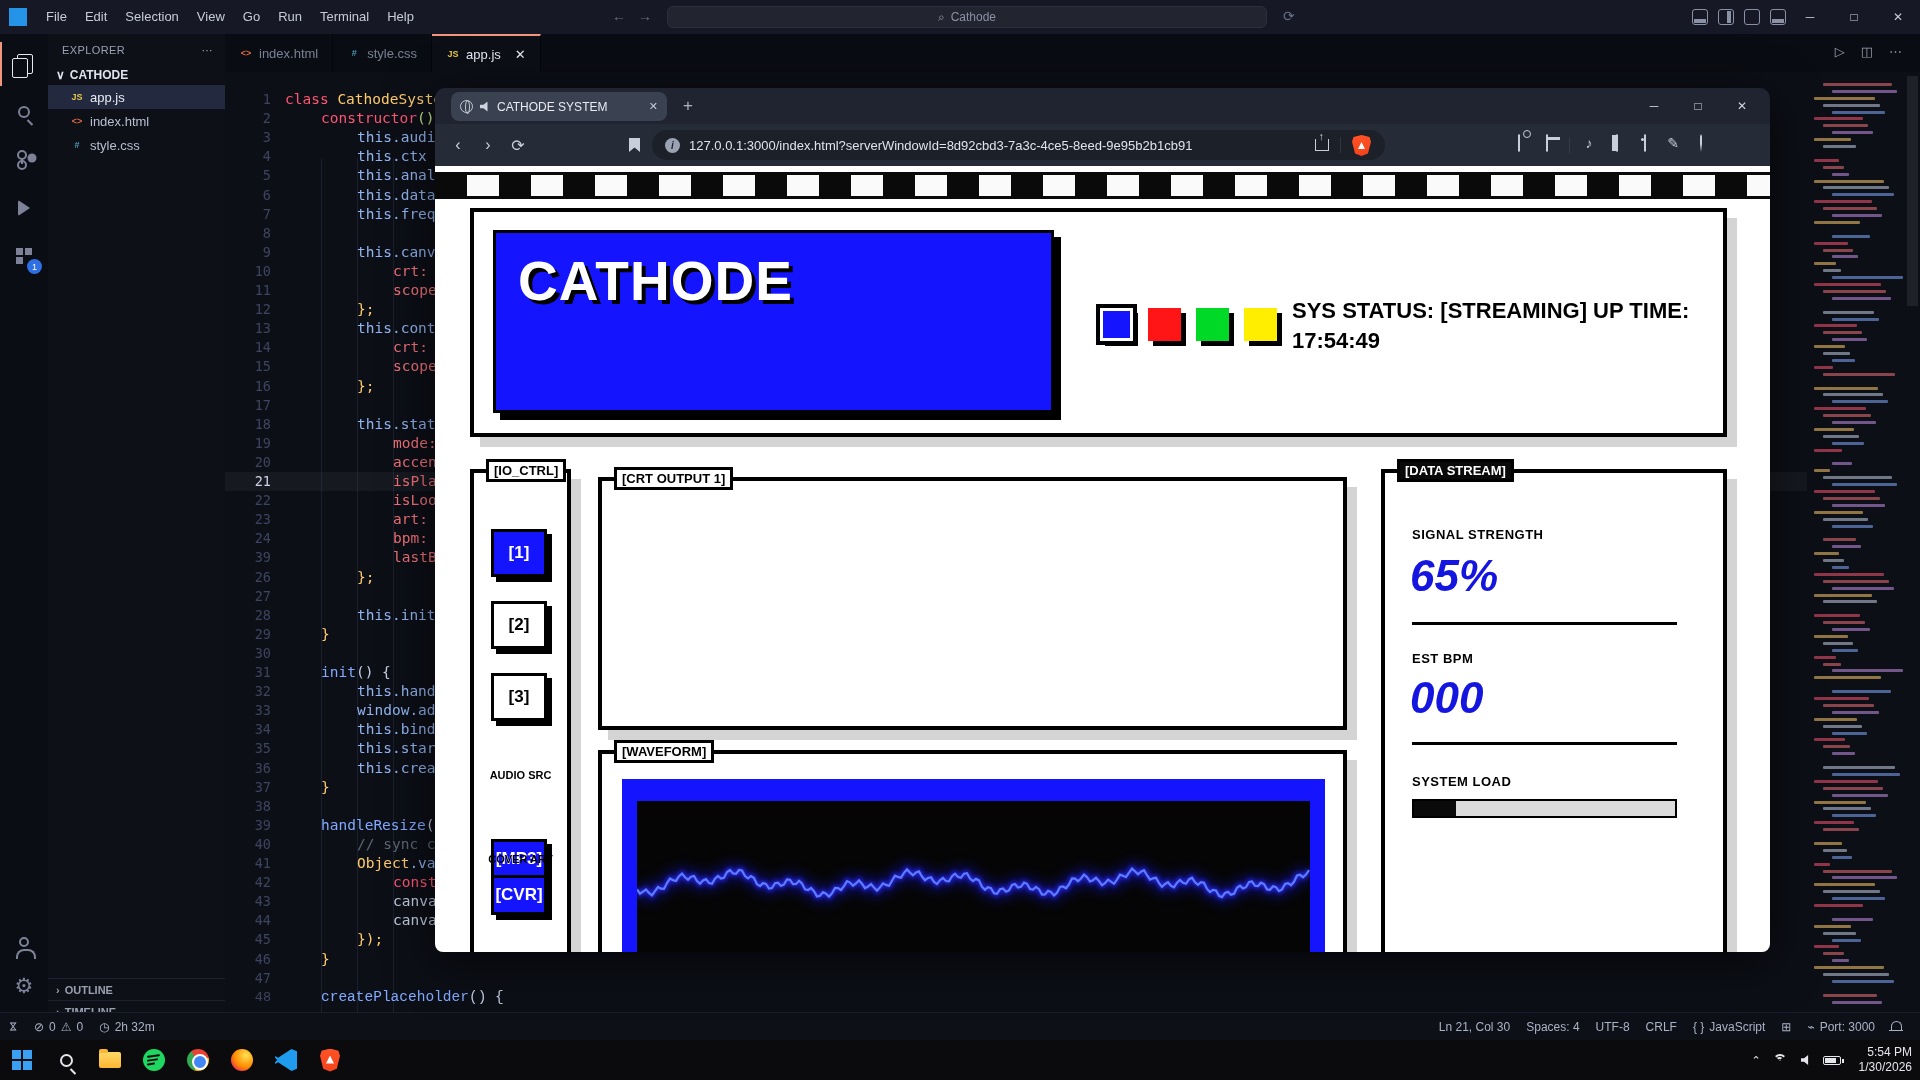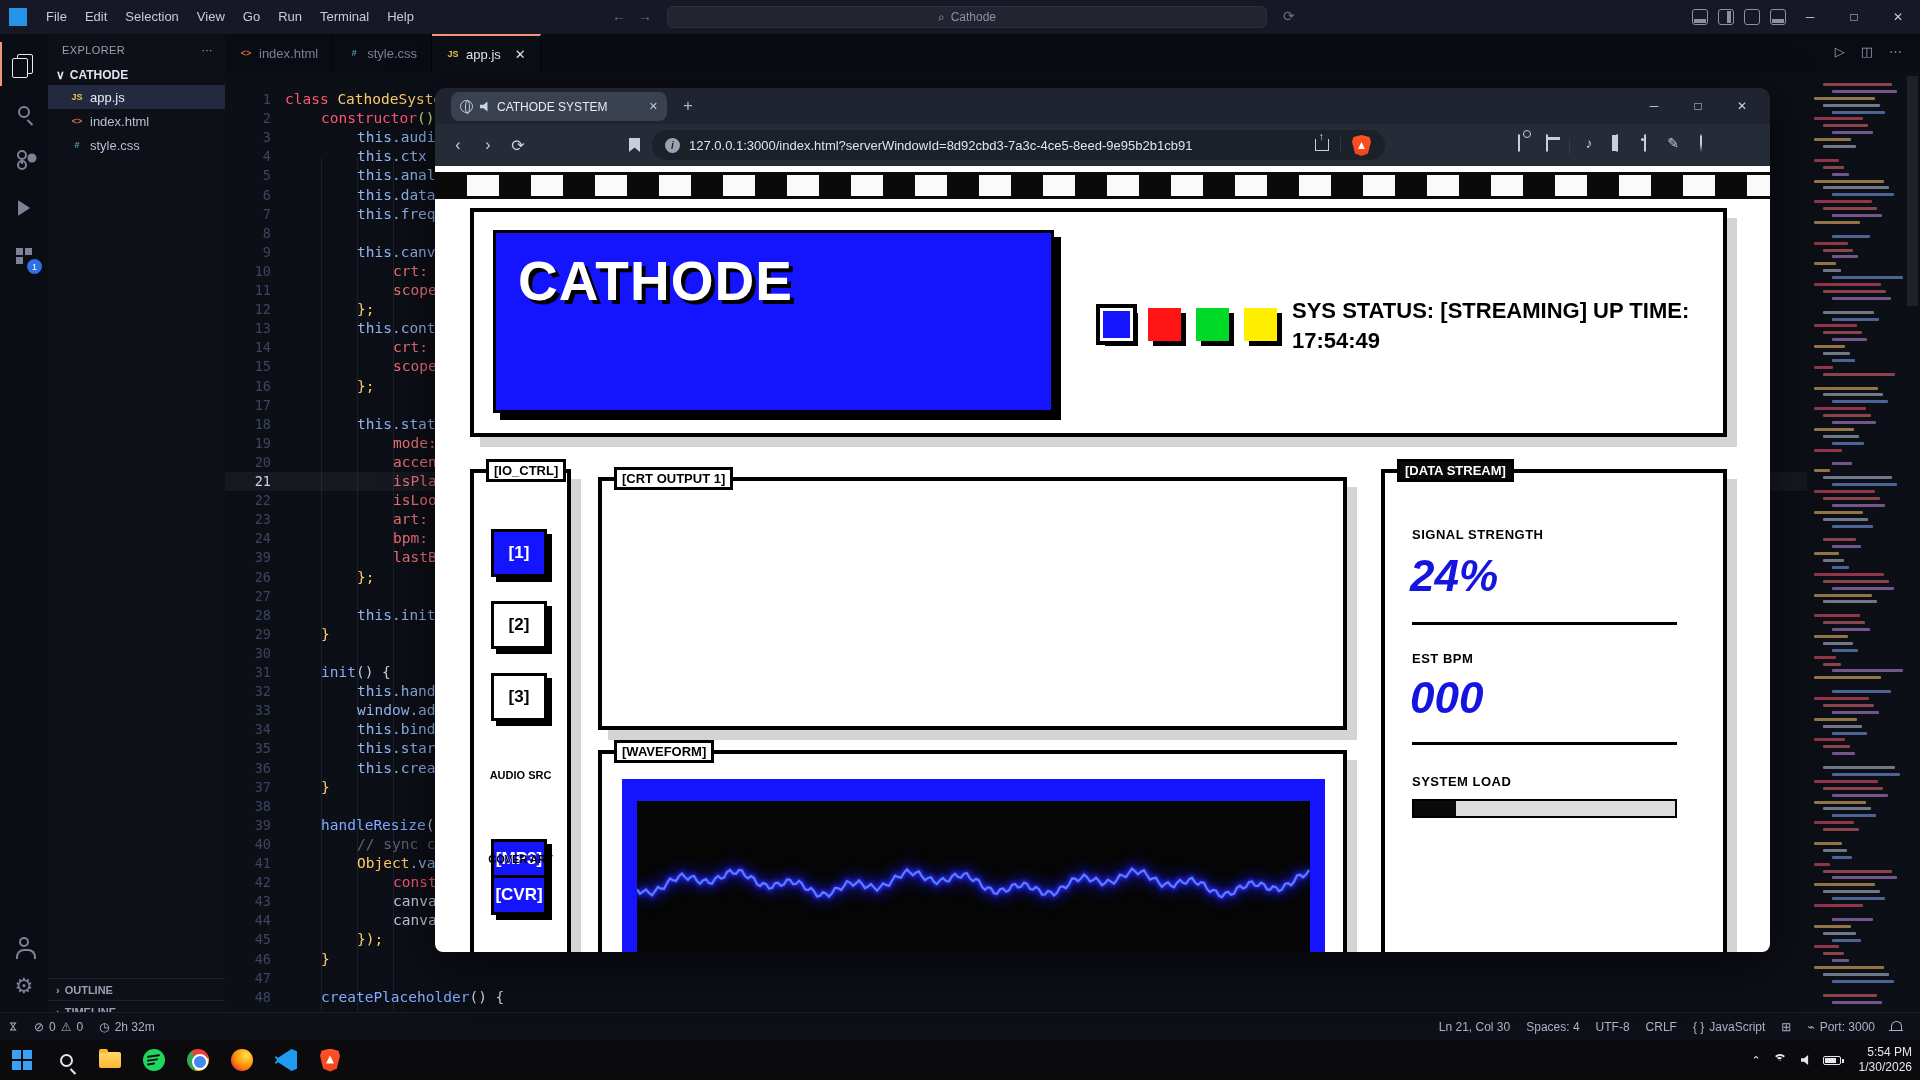--- a/index.html
+++ b/index.html
@@ -343,21 +343,21 @@
         <div class="code-line" style="top: 724.7px;"><span class="ln">38</span><span class="src" style="left: 60px;"></span></div>
         <div class="code-line" style="top: 743.8px;"><span class="ln">39</span><span class="src" style="left: 96px;"><span class="tok-f">handleResize</span><span class="tok-p">()</span></span></div>
         <div class="code-line" style="top: 762.9px;"><span class="ln">40</span><span class="src" style="left: 132px;"><span class="tok-m">// sync ca</span></span></div>
         <div class="code-line" style="top: 782px;"><span class="ln">41</span><span class="src" style="left: 132px;"><span class="tok-c">Object</span><span class="tok-v">.val</span></span></div>
         <div class="code-line" style="top: 801.1px;"><span class="ln">42</span><span class="src" style="left: 168px;"><span class="tok-k">const </span></span></div>
         <div class="code-line" style="top: 820.2px;"><span class="ln">43</span><span class="src" style="left: 168px;"><span class="tok-p">canvas</span></span></div>
         <div class="code-line" style="top: 839.3px;"><span class="ln">44</span><span class="src" style="left: 168px;"><span class="tok-p">canvas</span></span></div>
         <div class="code-line" style="top: 858.4px;"><span class="ln">45</span><span class="src" style="left: 132px;"><span class="tok-b">});</span></span></div>
         <div class="code-line" style="top: 877.5px;"><span class="ln">46</span><span class="src" style="left: 96px;"><span class="tok-b">}</span></span></div>
         <div class="code-line" style="top: 896.6px;"><span class="ln">47</span><span class="src" style="left: 60px;"></span></div>
-        <div class="code-line" style="top: 915.7px;"><span class="ln">48</span><span class="src" style="left: 96px;"><span class="tok-f">createPlaceholder</span><span class="tok-p">() {</span></span></div>
+        <div class="code-line" style="top: 915.7px; font-family: Liberation Mono, monospace;"><span class="ln">48</span><span class="src" style="left: 96px;"><span class="tok-f">createPlaceholder</span><span class="tok-p">() {</span></span></div>
       </div>
   </div>
 
   <div id="minimap" class="abs">
       <div class="mmbar" style="top: 6.9px; left: 11px; width: 69px; background: rgb(240, 113, 120);"></div>
       <div class="mmbar" style="top: 13.8px; left: 20px; width: 65px; background: rgb(199, 146, 234);"></div>
       <div class="mmbar" style="top: 20.7px; left: 2px; width: 61px; background: rgb(255, 203, 107);"></div>
       <div class="mmbar" style="top: 27.6px; left: 11px; width: 57px; background: rgb(195, 206, 227);"></div>
       <div class="mmbar" style="top: 34.5px; left: 20px; width: 53px; background: rgb(130, 170, 255);"></div>
       <div class="mmbar" style="top: 41.4px; left: 2px; width: 49px; background: rgb(255, 85, 114);"></div>
@@ -593,21 +593,21 @@
                 <polyline points="0,88.4 3,92.7 6,90.7 9,88.5 12,91.9 15,94.4 18,90.1 21,86.0 24,87.6 27,87.9 30,82.1 33,77.5 36,79.2 39,79.9 42,75.1 45,72.5 48,76.3 51,78.7 54,75.7 57,75.0 60,80.1 63,82.7 66,79.4 69,78.2 72,82.1 75,82.8 78,77.6 81,75.0 84,77.5 87,76.8 90,71.1 93,69.0 96,72.4 99,72.9 102,69.0 105,69.4 108,75.1 111,77.3 114,75.1 117,77.0 120,83.3 123,85.1 126,82.1 129,83.0 132,87.6 135,87.0 138,82.2 141,81.7 144,85.0 147,83.4 150,78.5 153,78.9 156,83.2 159,82.9 162,79.8 165,82.5 168,88.4 171,89.1 174,87.0 177,90.2 180,95.5 183,94.8 186,91.2 189,92.6 192,95.6 195,92.4 198,86.9 201,87.1 204,89.0 207,85.1 210,80.1 213,81.6 216,84.7 219,82.3 222,79.4 225,82.8 228,87.2 231,85.5 234,83.1 237,86.4 240,89.7 243,86.3 246,82.3 249,83.9 252,85.0 255,79.7 258,74.7 261,75.9 264,76.7 267,71.9 270,68.4 273,71.6 276,74.3 279,71.5 282,70.4 285,75.5 288,79.2 291,76.9 294,76.2 297,80.9 300,83.1 303,79.2 306,77.0 309,80.0 312,80.4 315,75.2 318,72.7 321,75.9 324,76.7 327,72.7 330,72.2 333,77.5 336,80.1 339,77.9 342,79.4 345,85.9 348,88.7 351,86.2 354,87.2 357,92.3 360,92.9 363,88.3 366,87.5 369,90.7 372,89.4 375,83.9 378,83.0 381,86.5 384,85.8 387,81.6 390,82.8 393,88.0 396,88.6 399,85.9 402,88.2 405,93.6 408,93.5 411,89.9 414,91.0 417,94.4 420,91.7 423,86.0 426,85.5 429,87.2 432,83.3 435,77.4 438,77.6 441,80.2 444,77.5 447,73.6 450,76.1 453,80.5 456,79.2 459,76.7 462,80.0 465,84.3 468,82.1 471,78.6 474,80.6 477,82.8 480,78.6 483,73.7 486,74.8 489,76.2 492,71.7 495,67.7 498,70.3 501,73.3 504,70.7 507,69.2 510,74.2 513,78.7 516,77.3 519,76.8 522,82.1 525,85.8 528,83.0 531,81.2 534,84.8 537,86.4 540,81.7 543,78.9 546,81.8 549,82.8 552,78.4 555,76.8 558,81.3 561,83.8 564,81.2 567,81.8 570,87.9 573,91.1 576,88.9 579,89.5 582,94.8 585,96.2 588,91.9 591,90.7 594,93.8 597,92.8 600,86.8 603,84.7 606,87.4 609,86.2 612,81.0 615,80.5 618,84.8 621,85.1 624,81.7 627,83.0 630,88.4 633,88.8 636,85.2 639,86.1 642,90.1 645,88.5 648,82.9 651,82.1 654,84.2 657,80.8 660,74.5 663,73.8 666,76.2 669,73.6 672,69.1 " fill="none" stroke="#2a2aff" stroke-width="5" opacity="0.8" style="filter:blur(2px)"></polyline>
                 <polyline points="0,88.4 3,92.7 6,90.7 9,88.5 12,91.9 15,94.4 18,90.1 21,86.0 24,87.6 27,87.9 30,82.1 33,77.5 36,79.2 39,79.9 42,75.1 45,72.5 48,76.3 51,78.7 54,75.7 57,75.0 60,80.1 63,82.7 66,79.4 69,78.2 72,82.1 75,82.8 78,77.6 81,75.0 84,77.5 87,76.8 90,71.1 93,69.0 96,72.4 99,72.9 102,69.0 105,69.4 108,75.1 111,77.3 114,75.1 117,77.0 120,83.3 123,85.1 126,82.1 129,83.0 132,87.6 135,87.0 138,82.2 141,81.7 144,85.0 147,83.4 150,78.5 153,78.9 156,83.2 159,82.9 162,79.8 165,82.5 168,88.4 171,89.1 174,87.0 177,90.2 180,95.5 183,94.8 186,91.2 189,92.6 192,95.6 195,92.4 198,86.9 201,87.1 204,89.0 207,85.1 210,80.1 213,81.6 216,84.7 219,82.3 222,79.4 225,82.8 228,87.2 231,85.5 234,83.1 237,86.4 240,89.7 243,86.3 246,82.3 249,83.9 252,85.0 255,79.7 258,74.7 261,75.9 264,76.7 267,71.9 270,68.4 273,71.6 276,74.3 279,71.5 282,70.4 285,75.5 288,79.2 291,76.9 294,76.2 297,80.9 300,83.1 303,79.2 306,77.0 309,80.0 312,80.4 315,75.2 318,72.7 321,75.9 324,76.7 327,72.7 330,72.2 333,77.5 336,80.1 339,77.9 342,79.4 345,85.9 348,88.7 351,86.2 354,87.2 357,92.3 360,92.9 363,88.3 366,87.5 369,90.7 372,89.4 375,83.9 378,83.0 381,86.5 384,85.8 387,81.6 390,82.8 393,88.0 396,88.6 399,85.9 402,88.2 405,93.6 408,93.5 411,89.9 414,91.0 417,94.4 420,91.7 423,86.0 426,85.5 429,87.2 432,83.3 435,77.4 438,77.6 441,80.2 444,77.5 447,73.6 450,76.1 453,80.5 456,79.2 459,76.7 462,80.0 465,84.3 468,82.1 471,78.6 474,80.6 477,82.8 480,78.6 483,73.7 486,74.8 489,76.2 492,71.7 495,67.7 498,70.3 501,73.3 504,70.7 507,69.2 510,74.2 513,78.7 516,77.3 519,76.8 522,82.1 525,85.8 528,83.0 531,81.2 534,84.8 537,86.4 540,81.7 543,78.9 546,81.8 549,82.8 552,78.4 555,76.8 558,81.3 561,83.8 564,81.2 567,81.8 570,87.9 573,91.1 576,88.9 579,89.5 582,94.8 585,96.2 588,91.9 591,90.7 594,93.8 597,92.8 600,86.8 603,84.7 606,87.4 609,86.2 612,81.0 615,80.5 618,84.8 621,85.1 624,81.7 627,83.0 630,88.4 633,88.8 636,85.2 639,86.1 642,90.1 645,88.5 648,82.9 651,82.1 654,84.2 657,80.8 660,74.5 663,73.8 666,76.2 669,73.6 672,69.1 " fill="none" stroke="#5d7bff" stroke-width="2.2"></polyline>
               </svg>
           </div>
         </div>
       </div>
 
       <div class="panel" id="data-panel">
         <span class="chip dark">[DATA STREAM]</span>
         <div class="ds-lbl" style="top:54px;">SIGNAL STRENGTH</div>
-        <div class="ds-big" style="top:78px;">24%</div>
+        <div class="ds-big" style="top:78px;">65%</div>
         <div class="ds-hr" style="top:149px;"></div>
         <div class="ds-lbl" style="top:178px;">EST BPM</div>
         <div class="ds-big" style="top:200px;">000</div>
         <div class="ds-hr" style="top:269px;"></div>
         <div class="ds-lbl" style="top:301px;">SYSTEM LOAD</div>
         <div id="ds-bar">
             <div id="ds-fill" style="width: 16%;"></div>
           </div>
       </div>
     </div>

